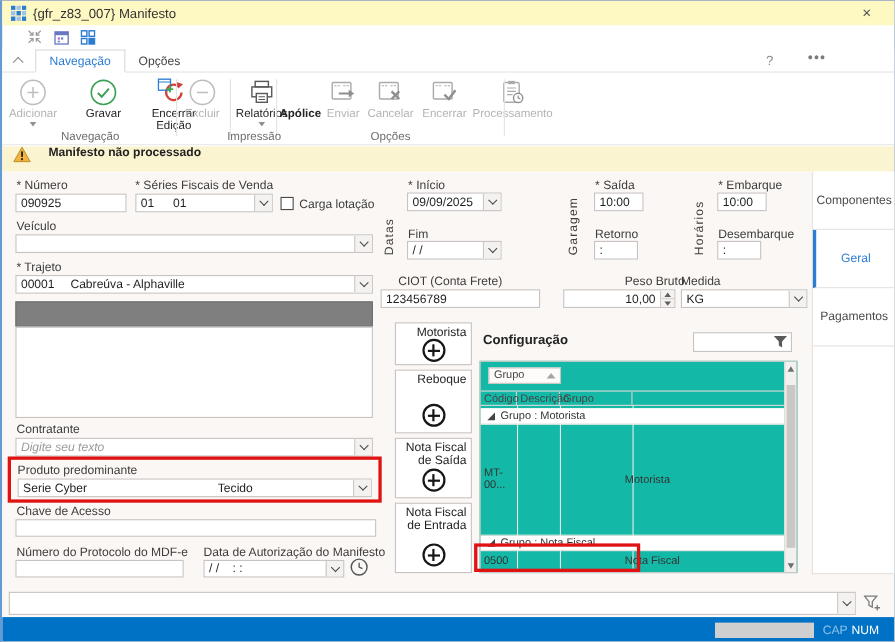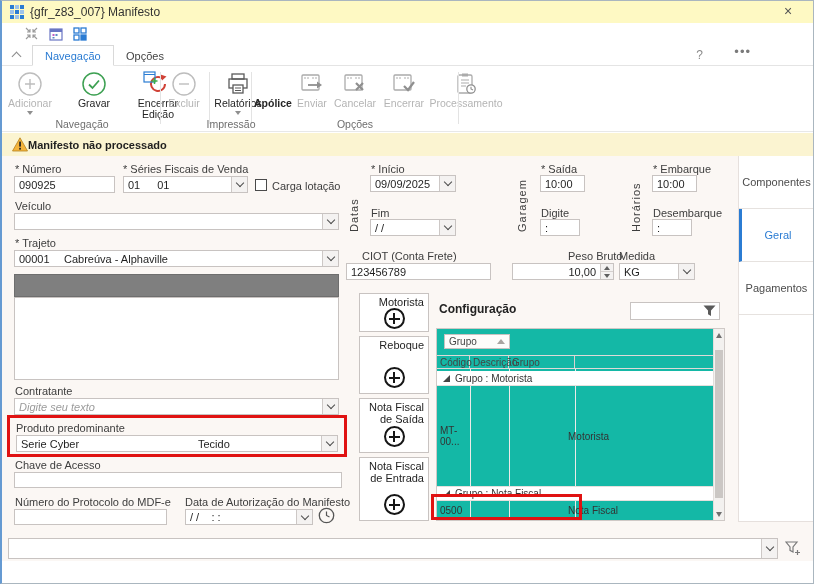--- a/index.html
+++ b/index.html
@@ -27,21 +27,21 @@
   .ribbon{position:absolute;top:66px;left:0;right:0;height:65px;background:#fff;border-bottom:1px solid #e8e8e8;}
   .rgrp{position:absolute;top:2px;display:flex;gap:20px;}
   .rbtn{display:flex;flex-direction:column;align-items:center;font-size:10.5px;color:#262626;text-align:center;line-height:11px;padding-top:1px;}
   .rbtn .ric{height:28px;display:flex;align-items:center;justify-content:center;}
   .rbtn.dis{color:#b4b4b4;}
   .minitri{width:0;height:0;border-left:3px solid transparent;border-right:3px solid transparent;border-top:4px solid #8f8f8f;margin-top:2px;}
   .rgl{position:absolute;bottom:1px;font-size:10.5px;color:#6e6e6e;text-align:center;}
   .rsep{position:absolute;top:5px;height:52px;width:1px;background:#e3e3e3;}
   .copybtn{position:absolute;left:141px;top:3px;}
   
-  .alert{position:absolute;top:132px;left:0;right:0;height:23px;background:#fbf4d1;display:flex;align-items:center;padding-left:10px;gap:0;}
+  .alert{position:absolute;top:132px;left:0;right:0;height:23px;background:#fbf4d1;display:flex;align-items:flex-start;padding-left:10px;gap:16px;}
   .alerttext{font-size:11px;font-weight:bold;color:#1f1f1f;}
   
   .main{position:absolute;top:155px;left:0;right:0;height:379px;background:#fbf7f4;}
   .lbl{position:absolute;font-size:11px;color:#3d3d3d;white-space:nowrap;}
   .box{position:absolute;background:#fff;border:1px solid #c8c3c1;font-size:11px;color:#1f1f1f;display:flex;align-items:center;padding:0 4px;overflow:hidden;}
   .ddbtn{position:absolute;right:0;top:0;bottom:0;width:16px;background:#f4f2f1;border-left:1px solid #cdc8c6;display:flex;align-items:center;justify-content:center;}
   .chev{width:6px;height:6px;border-right:1.3px solid #4c4c4c;border-bottom:1.3px solid #4c4c4c;transform:rotate(45deg);margin-top:-3px;}
   .ph{font-style:italic;color:#9b9b9b;}
   .second{position:absolute;}
   .vlabel{position:absolute;font-size:11px;color:#3d3d3d;writing-mode:vertical-rl;transform:rotate(180deg);letter-spacing:1px;}
@@ -372,21 +372,21 @@
       <span class="ddbtn">
           <i class="chev"></i>
         </span>
     </div>
 
     <span class="vlabel" style="left:514px;top:12px;height:64px;">Garagem</span>
     <span class="lbl" style="left:539px;top:7px;">* Saída</span>
     <div class="box" style="left:538px;top:19px;width:45px;height:17px;">
       <span>10:00</span>
     </div>
-    <span class="lbl" style="left:539px;top:51px;">Digite</span>
+    <span class="lbl" style="left:539px;top:51px;">Retorno</span>
     <div class="box" style="left:538px;top:63px;width:40px;height:17px;">
       <span>:</span>
     </div>
 
     <span class="vlabel" style="left:628px;top:12px;height:64px;">Horários</span>
     <span class="lbl" style="left:651px;top:7px;">* Embarque</span>
     <div class="box" style="left:650px;top:19px;width:45px;height:17px;">
       <span>10:00</span>
     </div>
     <span class="lbl" style="left:651px;top:51px;">Desembarque</span>
@@ -404,21 +404,21 @@
       <span class="spin">
           <div class="up">
             <i></i>
           </div>
           <div class="dn">
             <i></i>
           </div>
         </span>
     </div>
     <span class="lbl" style="left:617px;top:94px;">Medida</span>
-    <div class="box" style="left:617px;top:107px;width:76px;height:17px;">
+    <div class="box" style="left:617px;top:107px;width:115px;height:17px;">
       <span>KG</span>
       <span class="ddbtn">
           <i class="chev"></i>
         </span>
     </div>
 
     <div class="addbox" style="top:137px;height:39px;">
       <span class="albl">Motorista</span>
       <span class="pcirc"></span>
     </div>
@@ -500,14 +500,19 @@
         </span>
     </div>
     <span class="fplus">
       <svg width="16" height="15" viewBox="0 0 16 15">
         <path d="M1 1 H12 L8 6 V11 L5 9.4 V6 Z" fill="none" stroke="#7a7a7a" stroke-width="1.2"></path>
         <path d="M12.5 9 V14 M10 11.5 H15" stroke="#7a7a7a" stroke-width="1.2"></path>
       </svg>
     </span>
   </div>
 
+  <div class="statusbar">
+    <span class="graybox"></span>
+    <span class="scap">CAP</span>
+    <span class="snum">NUM</span>
+  </div>
 
 </div>
 
 </body></html>

